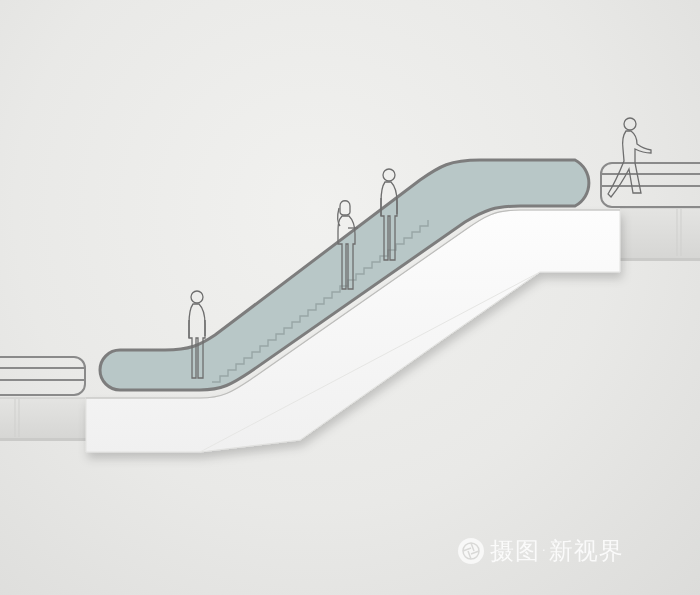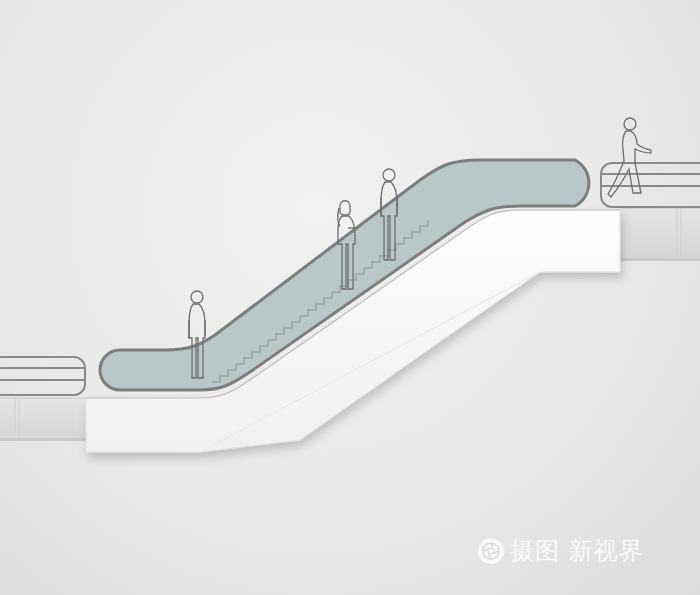--- a/index.html
+++ b/index.html
@@ -1,20 +1,20 @@
 <!DOCTYPE html>
 <html><head>
 <meta charset="utf-8">
 <style>
   html,body{margin:0;padding:0;}
   body{width:700px;height:595px;overflow:hidden;font-family:"DejaVu Sans",sans-serif;}
   .scene{position:relative;width:700px;height:595px;
     background:radial-gradient(ellipse at 45% 35%, #f1f1ef 0%, #e9e9e7 55%, #dcdcda 100%);}
   svg.art{position:absolute;left:0;top:0;}
-  .watermark{position:absolute;left:478px;top:535px;display:flex;align-items:center;gap:6px;
+  .watermark{position:absolute;left:458px;top:535px;display:flex;align-items:center;gap:6px;
     color:#ffffff;opacity:0.85;font-size:24px;letter-spacing:1px;}
   .wm-logo{width:26px;height:26px;border-radius:50%;background:rgba(255,255,255,0.85);
     display:flex;align-items:center;justify-content:center;}
   .wm-text{font-family:"DejaVu Sans",sans-serif;font-weight:300;text-shadow:0 0 1px rgba(0,0,0,0.05);}
 </style>
 </head>
 <body>
 
 <div class="scene">
   <svg class="art" width="700" height="595" viewBox="0 0 700 595">

